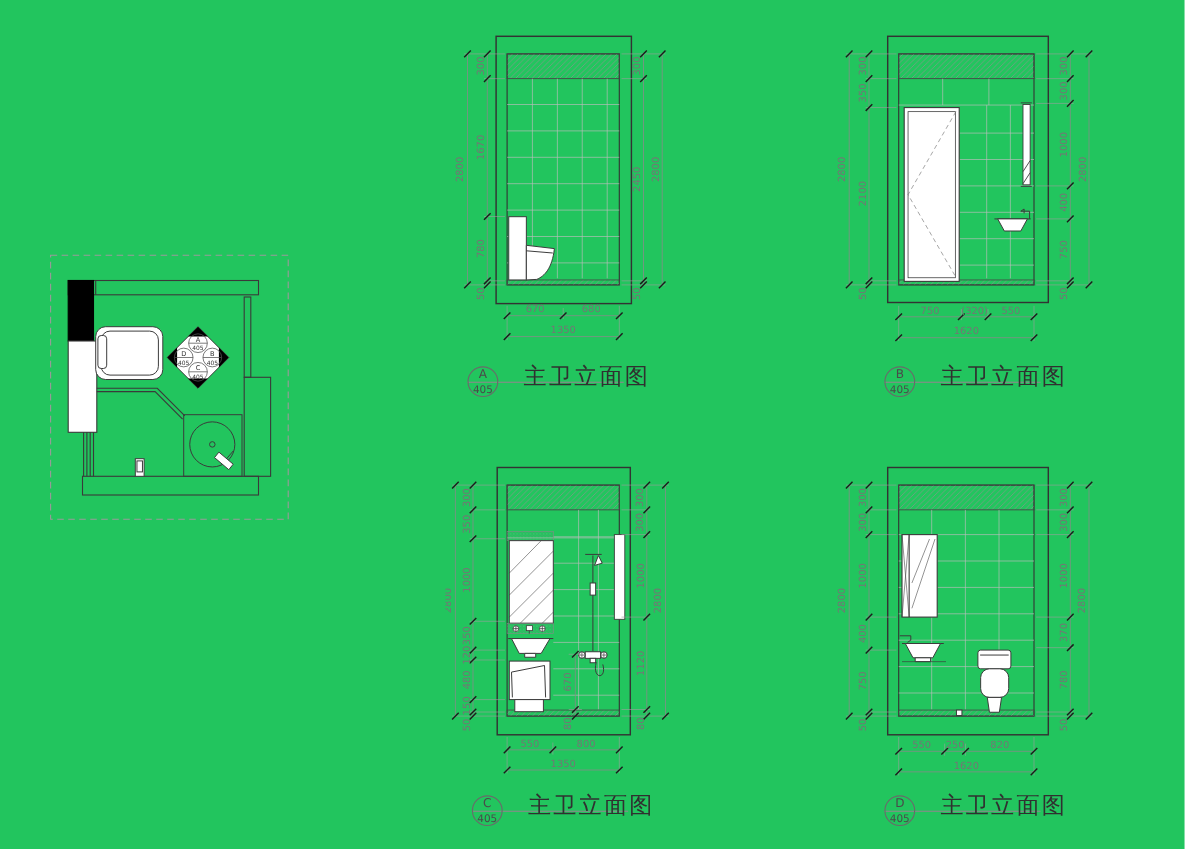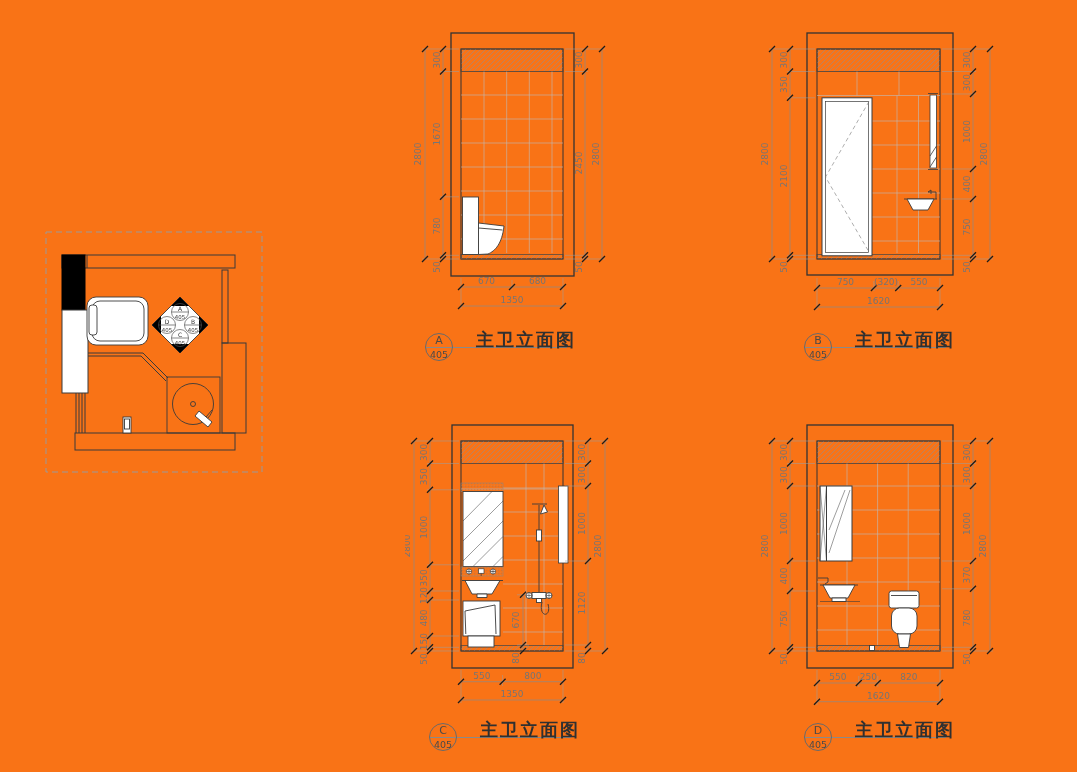--- a/index.html
+++ b/index.html
@@ -1,29 +1,29 @@
 <!DOCTYPE html>
 <html><head>
 <meta charset="utf-8">
 <style>
   html,body{margin:0;padding:0;background:#fff;}
-  .canvas{position:relative;width:1077px;height:772px;background:#f97316;overflow:hidden;
+  .canvas{position:relative;width:1077px;height:772px;background:#22c55e;overflow:hidden;
           font-family:"DejaVu Sans",sans-serif;}
   .abs{position:absolute;}
   svg text{font-family:"DejaVu Sans",sans-serif;}
   .dimtxt{fill:#757575;font-size:9px;}
   .elev-label{position:absolute;width:160px;height:42px;}
   .elev-label .rule{position:absolute;left:1px;top:16px;width:142px;height:1px;background:#8a8a8a;}
   .elev-label .bubble{position:absolute;left:1px;top:2px;width:28px;height:28px;border:1px solid #6a6a6a;
        border-radius:50%;box-sizing:border-box;}
   .elev-label .letter{position:absolute;left:1px;top:3px;width:28px;text-align:center;
        font-size:11px;color:#4a4a4a;}
   .elev-label .num{position:absolute;left:1px;top:18px;width:28px;text-align:center;
        font-size:9.5px;color:#4a4a4a;}
-  .elev-label .title{position:absolute;left:52px;top:-3px;font-size:18px;font-weight:bold;
+  .elev-label .title{position:absolute;left:52px;top:-3px;font-size:21px;font-weight:normal;
        color:#303030;letter-spacing:2px;white-space:nowrap;}
 </style>
 </head>
 <body>
 
 <div class="canvas">
 
 <svg width="0" height="0" style="position:absolute">
   <defs>
     <pattern id="hatch45" patternUnits="userSpaceOnUse" width="5" height="5">

